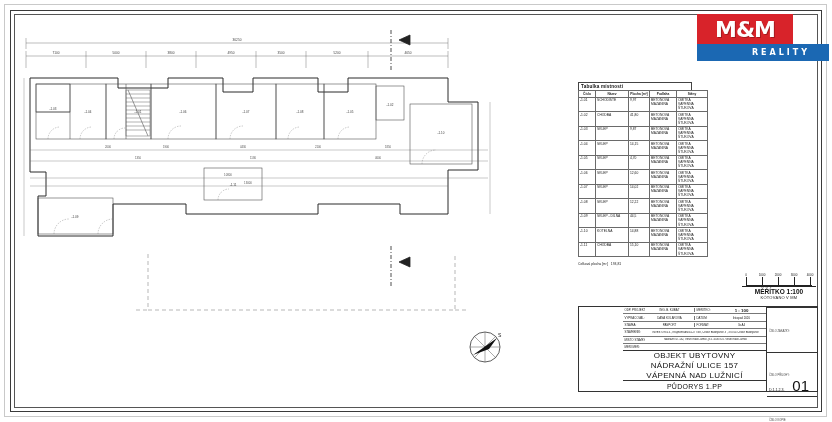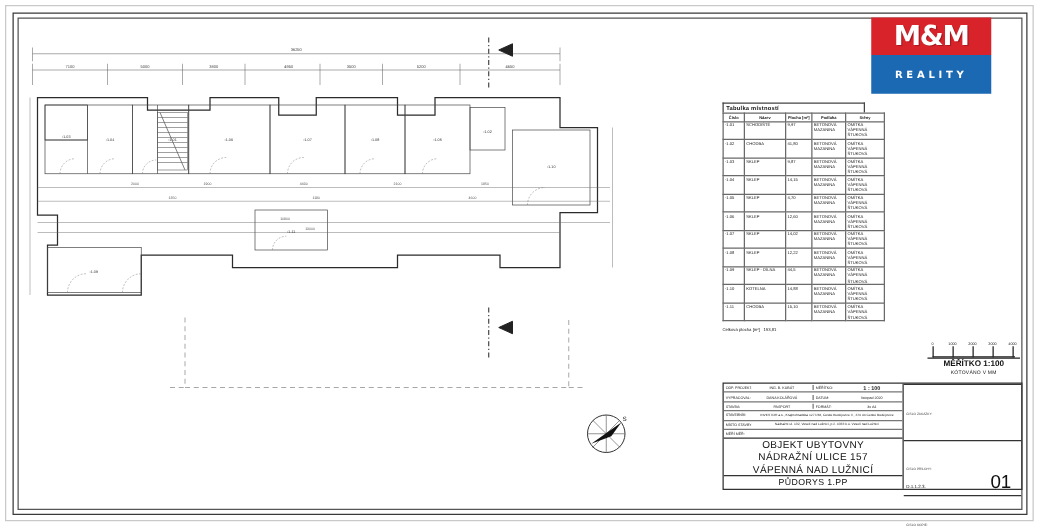--- a/index.html
+++ b/index.html
@@ -64,23 +64,23 @@
     color: #ffffff;
     font-weight: bold;
     font-size: 22px;
     letter-spacing: -1px;
     font-family: "DejaVu Sans", sans-serif;
     text-shadow: 1px 1px 0 rgba(0,0,0,.25);
   }
   .mm-logo .mm-bot {
     position: absolute;
     left: 0; top: 30px;
-    width: 96px; height: 31px;
+    width: 96px; height: 17px;
     background: #1b68b3;
-    display: flex; align-items: center; justify-content: center;
+    display: flex; align-items: center; justify-content: center; padding-left: 36px;
   }
   .mm-logo .mm-bot span {
     color: #ffffff;
     font-size: 8px;
     font-weight: bold;
     letter-spacing: 3px;
     font-family: "DejaVu Sans", sans-serif;
   }
 
   
@@ -166,20 +166,21 @@
   .scale-sub { font-size: 4px; color: #222; letter-spacing: .2px; }
 
   
   .title-block {
     position: absolute;
     left: 578px; top: 306px;
     width: 240px; height: 86px;
     border: 0.8px solid #333;
     box-sizing: border-box;
     display: flex;
+    padding-left: 44px;
   }
   .tb-left {
     width: 144px;
     border-right: 0.8px solid #333;
     box-sizing: border-box;
     display: flex; flex-direction: column;
   }
   .tb-right {
     flex: 1;
     display: flex; flex-direction: column;

